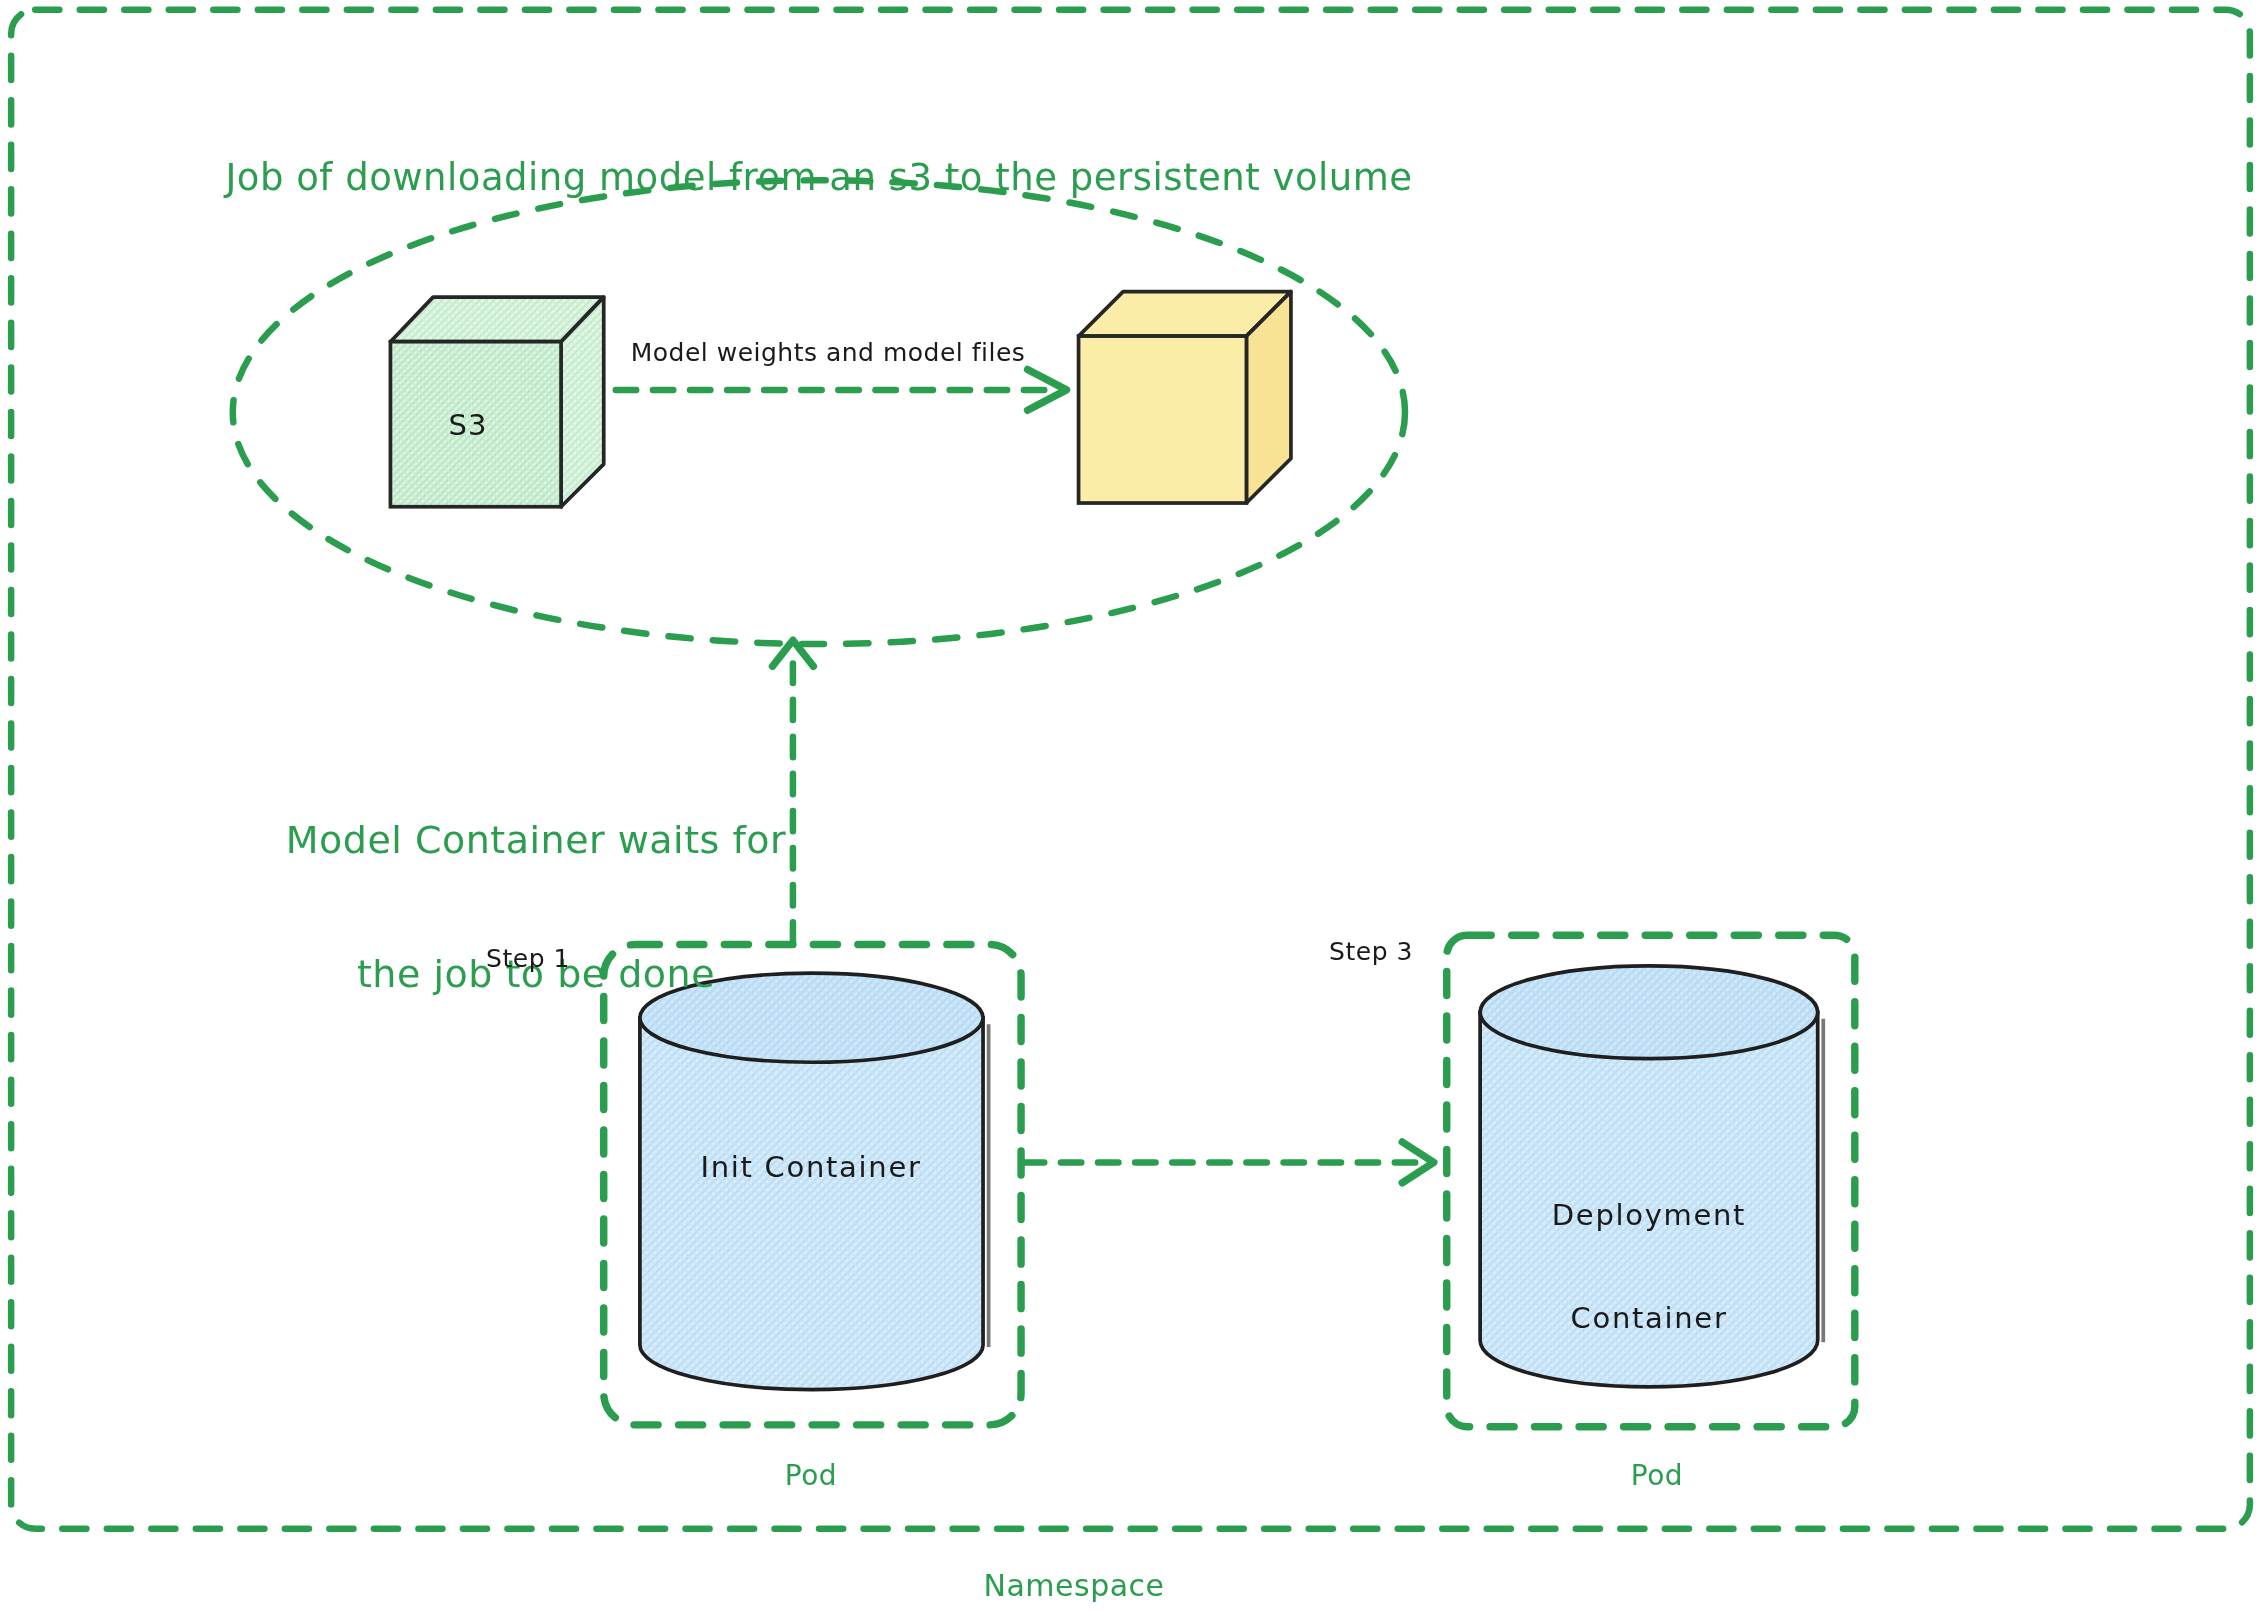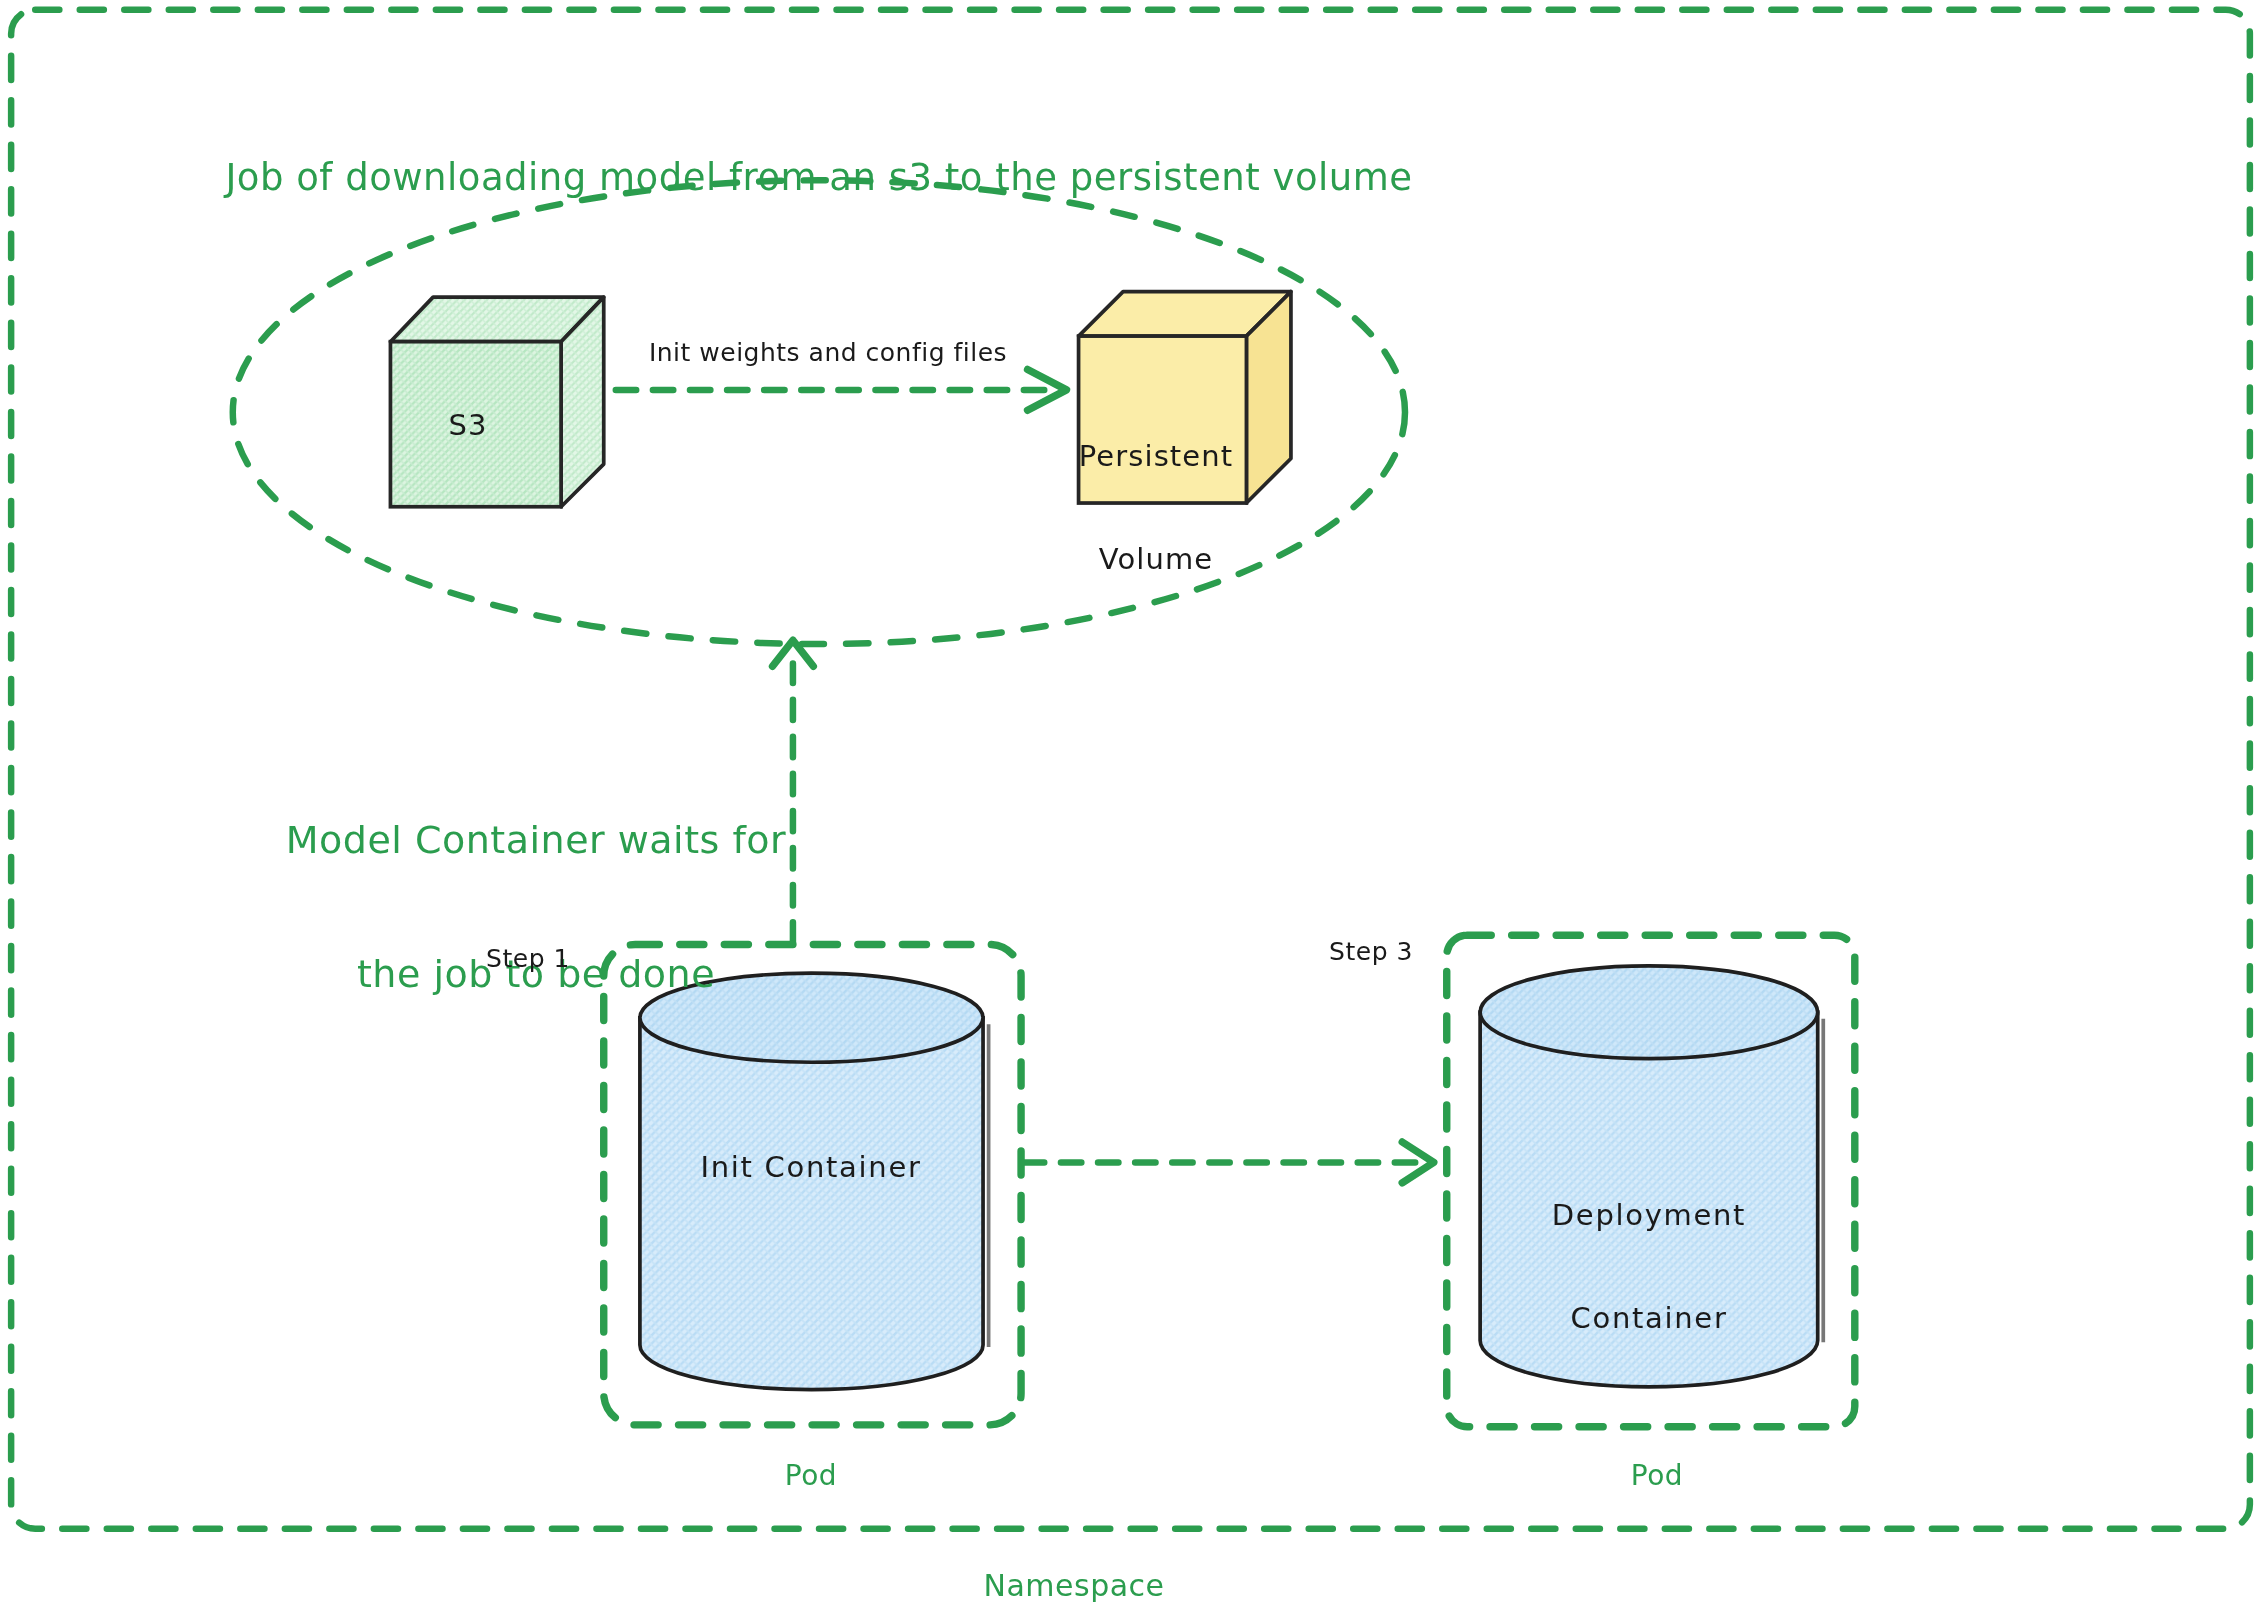--- a/index.html
+++ b/index.html
@@ -159,26 +159,22 @@
       <path d="M 1596,1091 L 1596,1445 A 182,50 0 0 0 1960,1445 L 1960,1091 Z" fill="url(#hatchBlue)" stroke="#1f1f1f" stroke-width="4"></path>
       <ellipse cx="1778" cy="1091" rx="182" ry="50" fill="url(#hatchBlueCap)" stroke="#1f1f1f" stroke-width="4"></ellipse>
       <path d="M 1966,1098 L 1966,1447" stroke="#4a4a4a" stroke-width="4" fill="none" opacity="0.75"></path>
     </g>
   </svg>
 
   <div class="label lbl-green title-text ctr" style="left:819px; top:156px;">Job of downloading model from an s3 to the persistent volume</div>
 
   <div class="label lbl-black cube-text ctr" style="left:468px; top:408px;">S3</div>
 
-  <div class="label lbl-black cube-text ctr" style="left:1156px; top:371px;">
-    <div>Persistent</div>
-    <div>Volume</div>
-  </div>
 
-  <div class="label lbl-black edge-text ctr" style="left:828px; top:338px;">Init weights and config files</div>
+  <div class="label lbl-black edge-text ctr" style="left:828px; top:338px;">Model weights and model files</div>
 
   <div class="label lbl-green annot-text ctr" style="left:536px; top:728px;">
     <div>Model Container waits for</div>
     <div>the job to be done</div>
   </div>
 
   <div class="label lbl-black step-text ctr" style="left:528px; top:944px;">Step 1</div>
 
   <div class="label lbl-black node-text ctr" style="left:811px; top:1118px;margin-top:32px;">Init Container</div>
 

